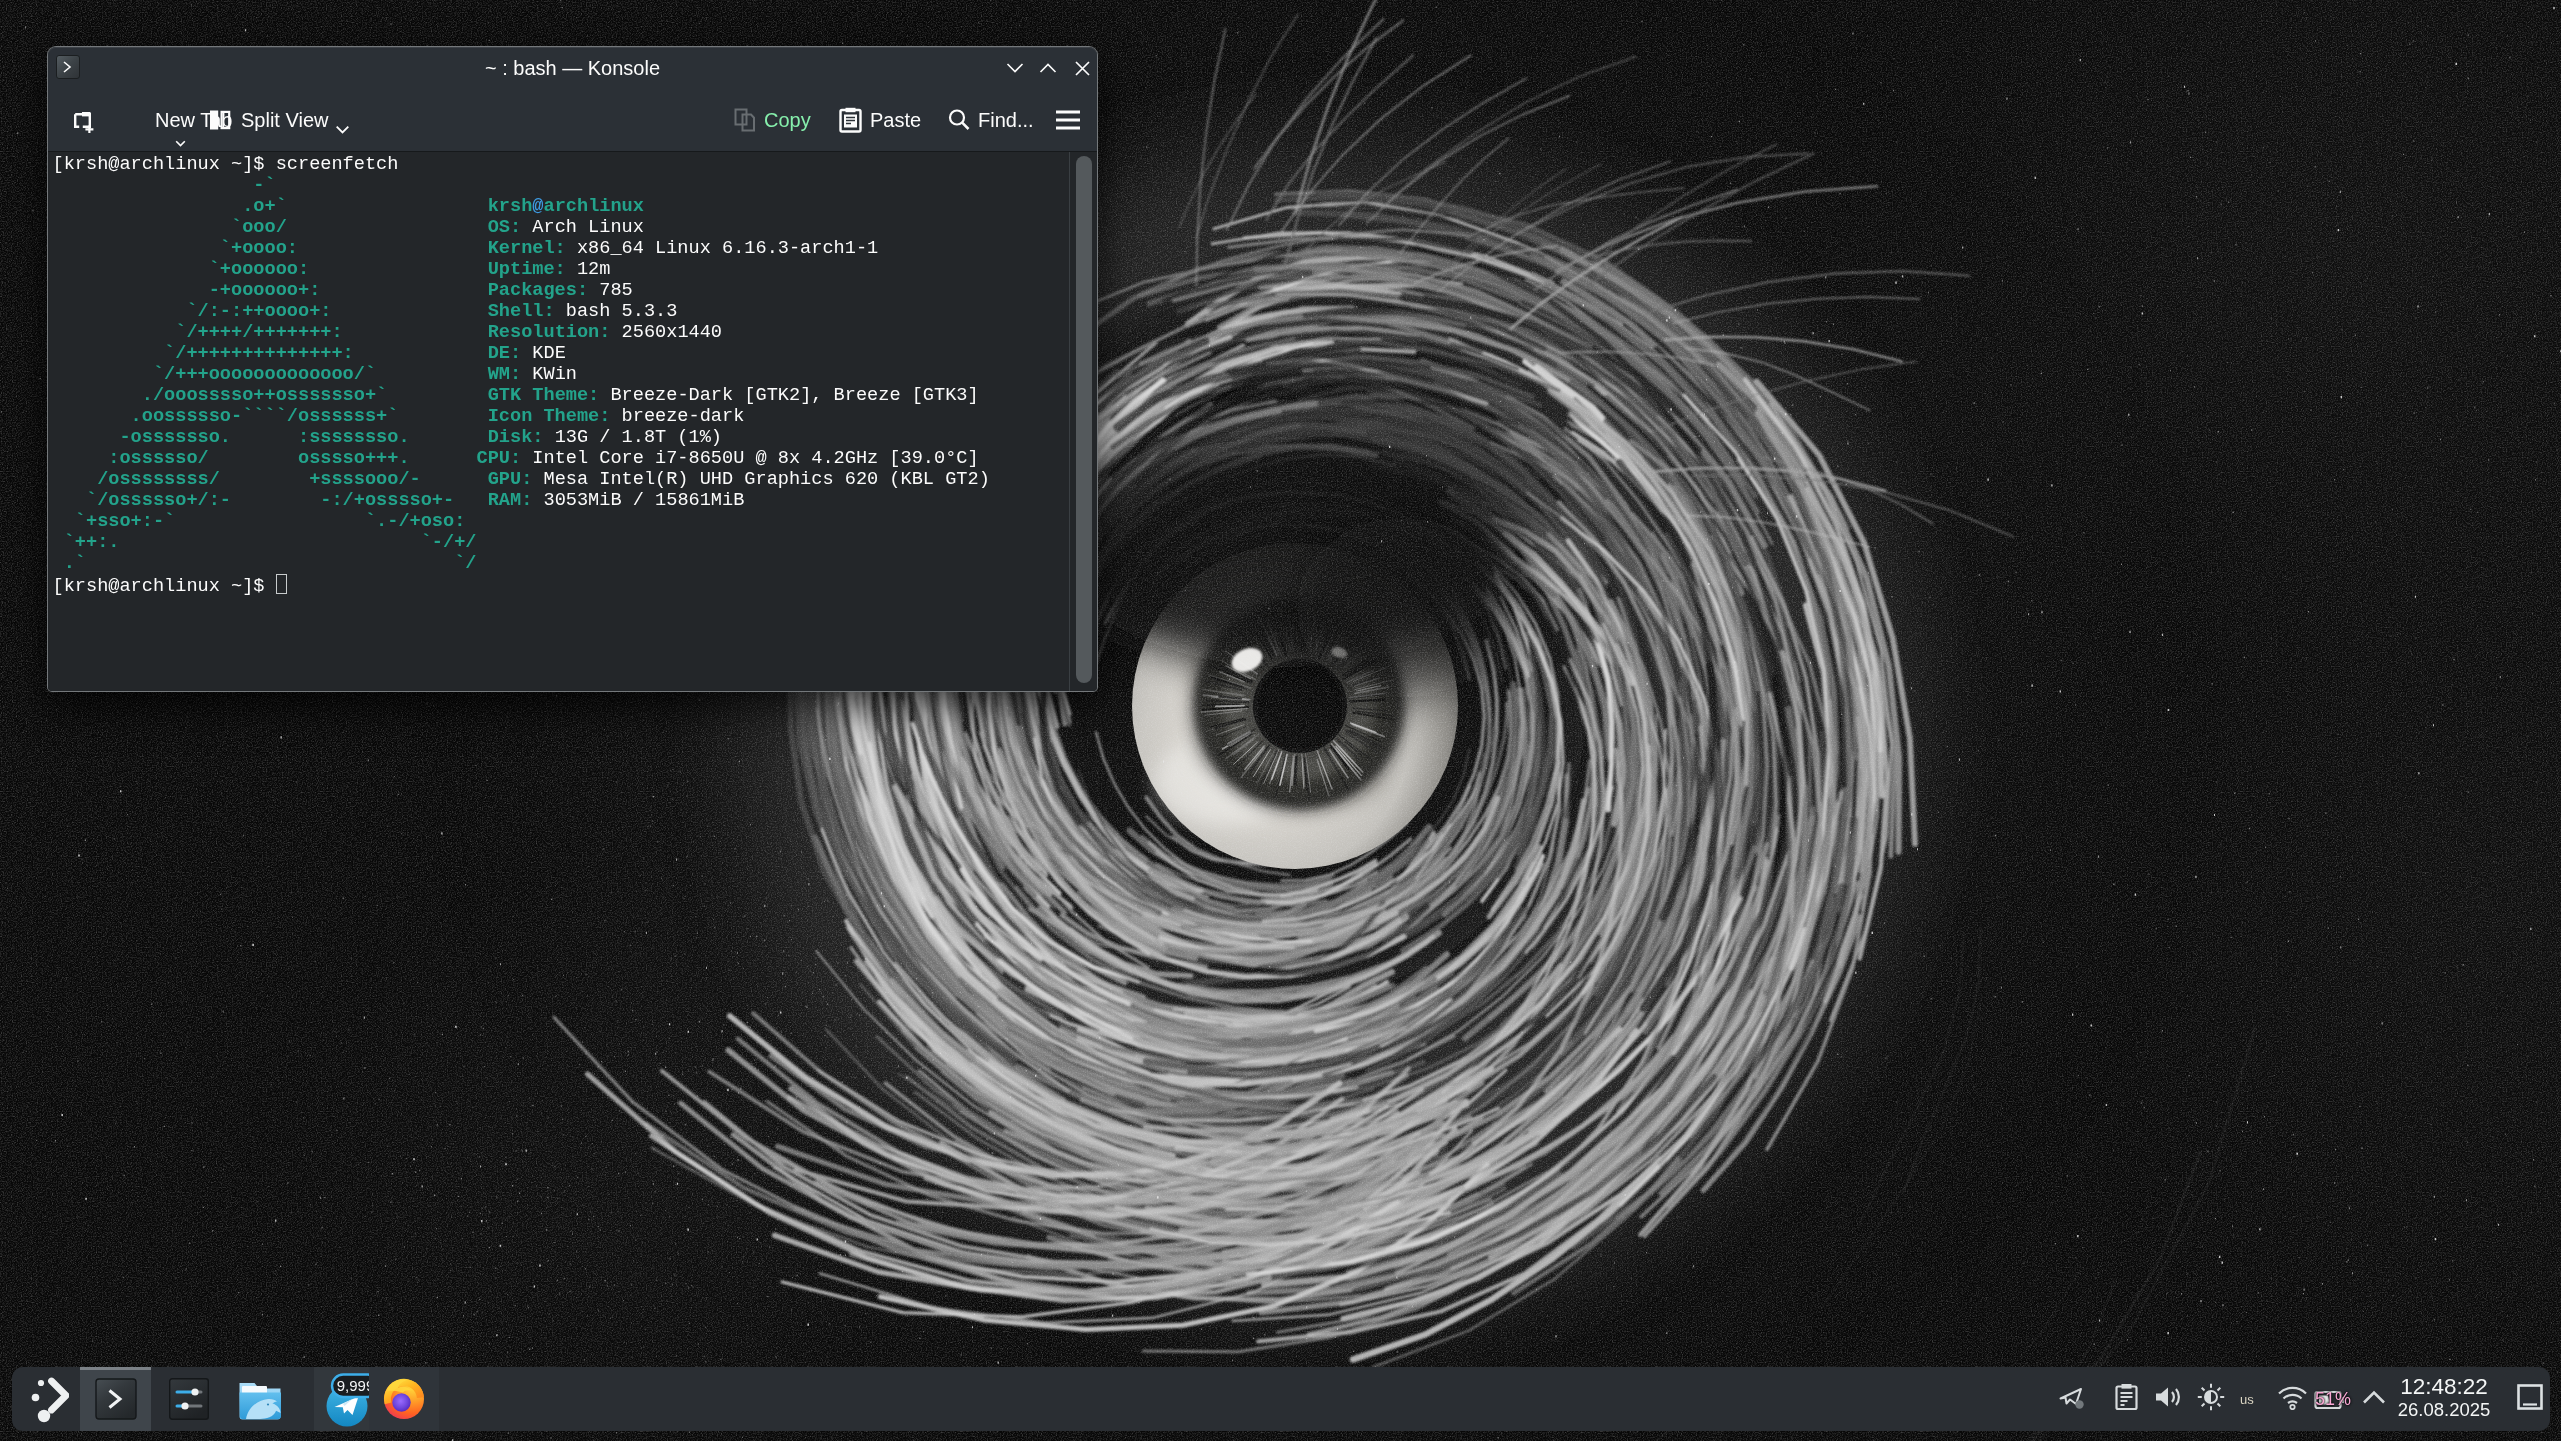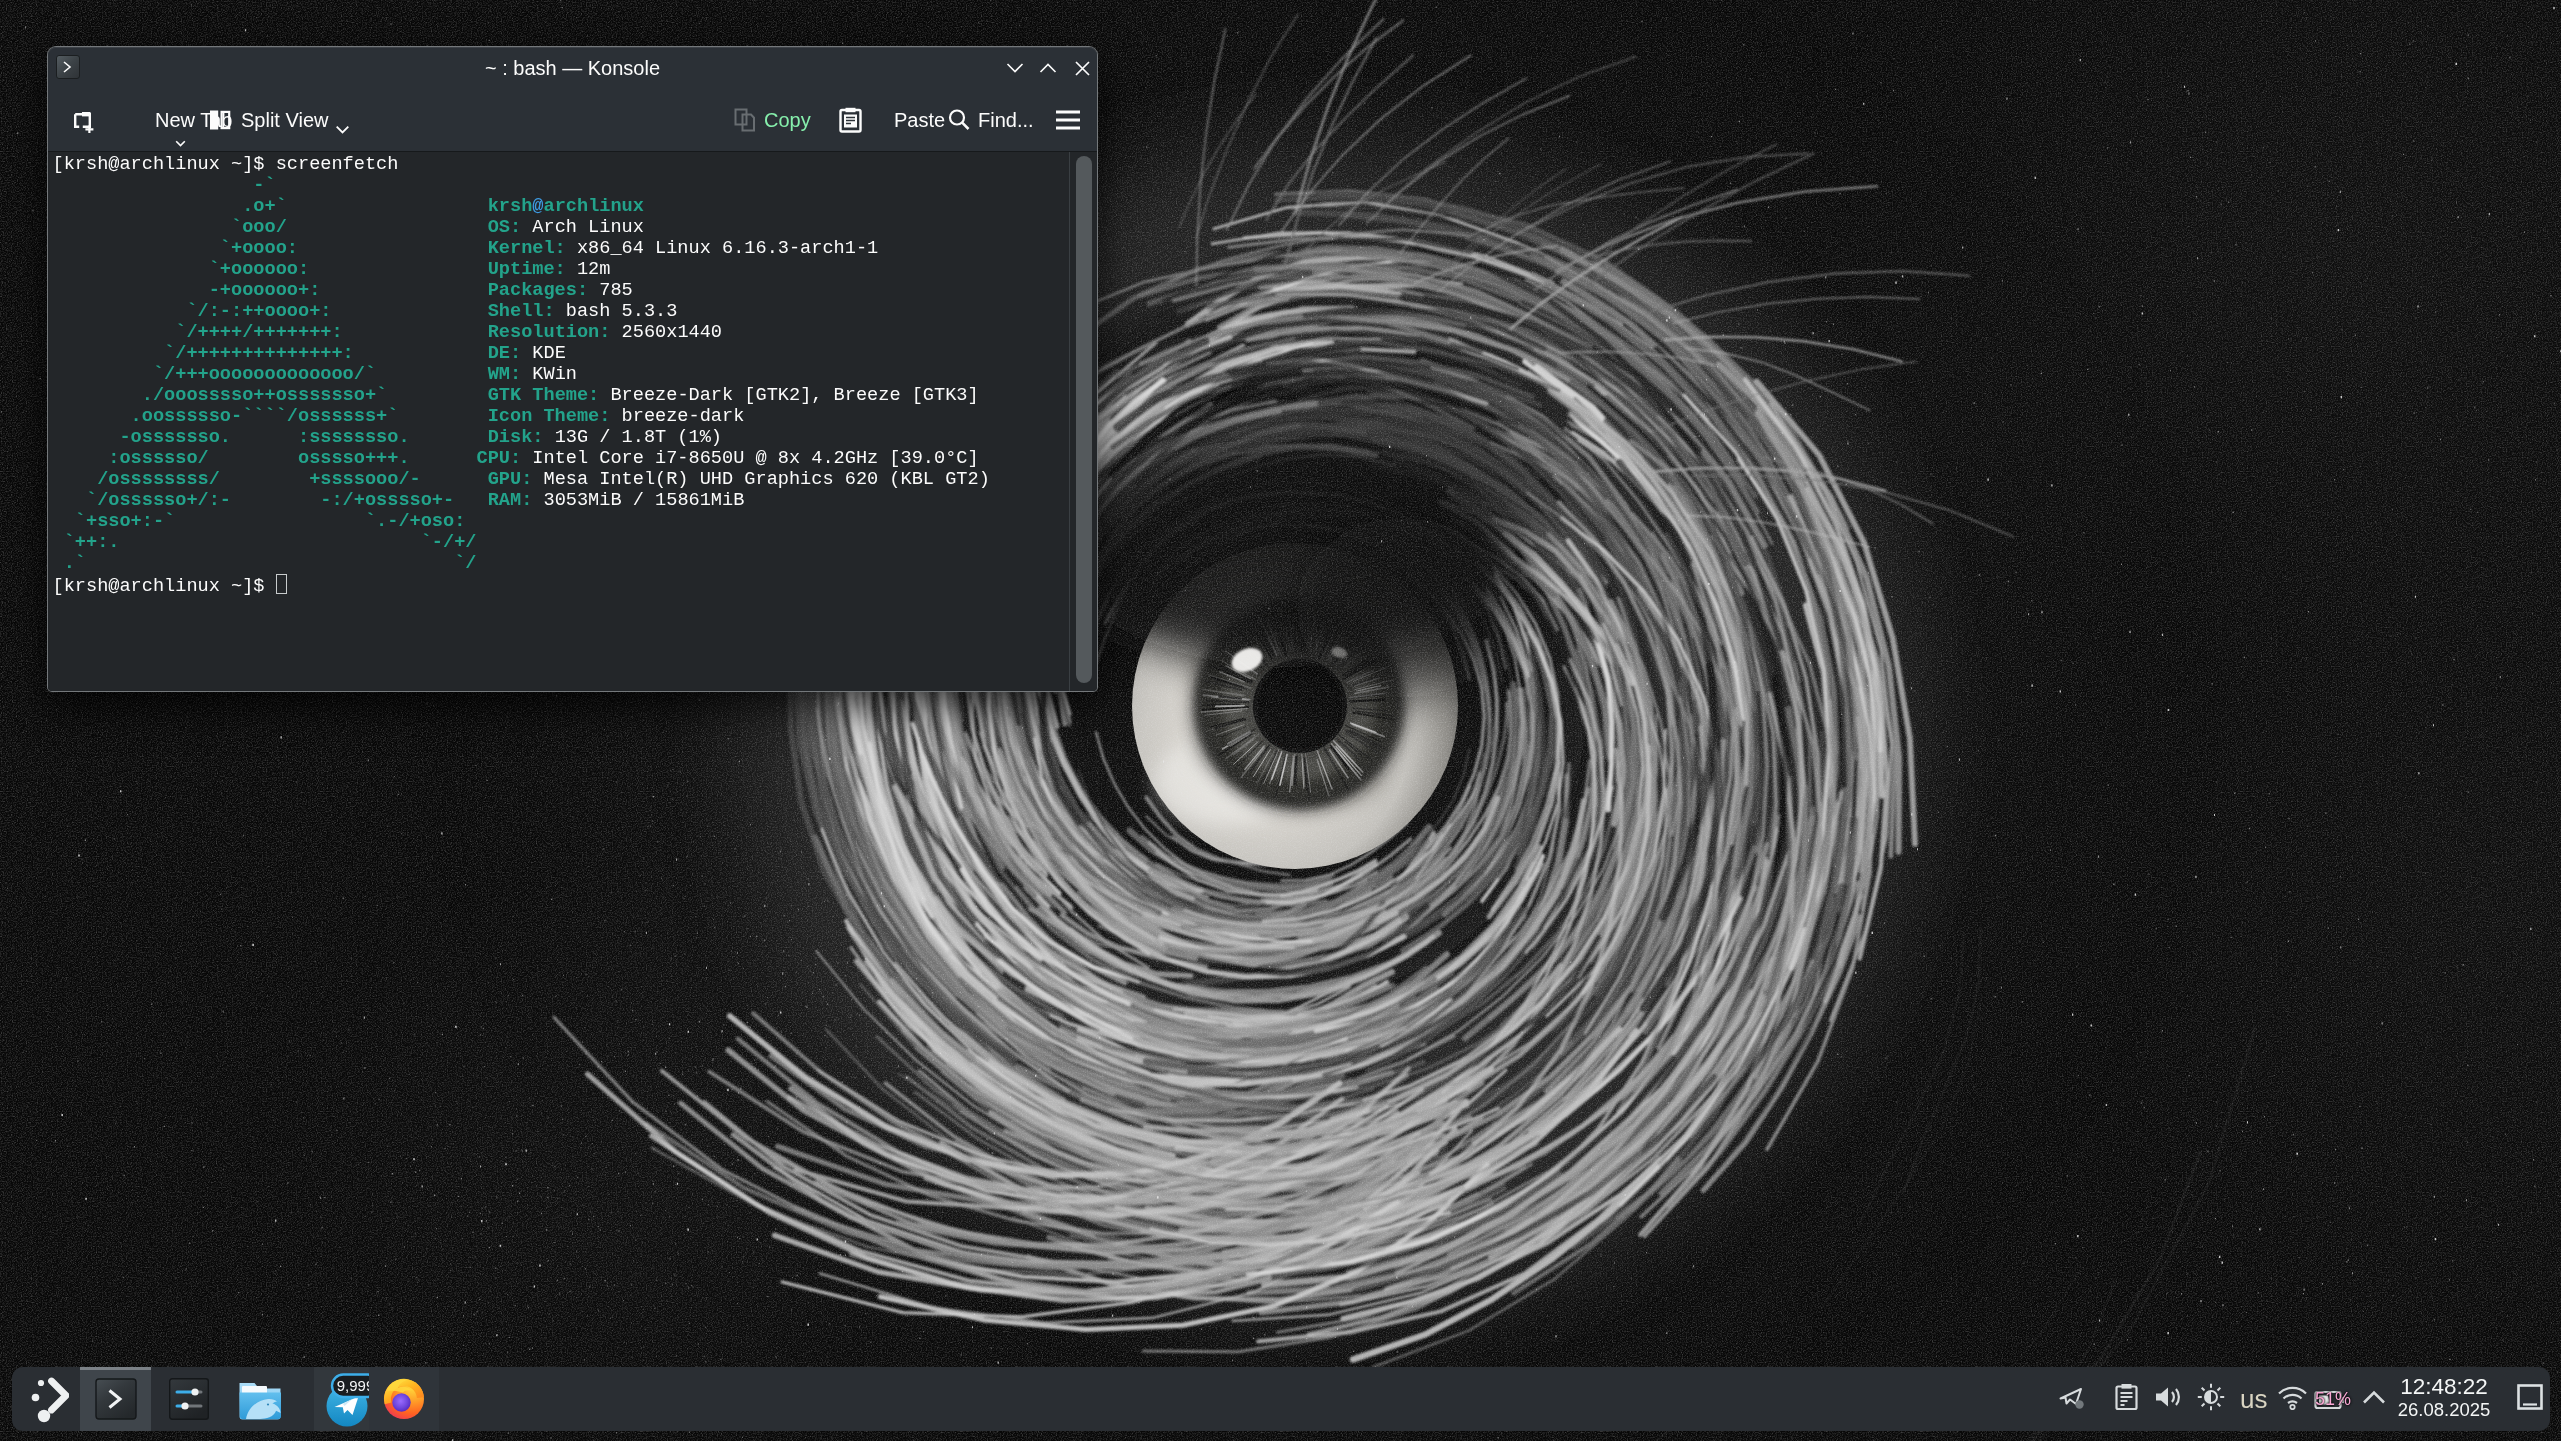--- a/index.html
+++ b/index.html
@@ -1468,21 +1468,21 @@
     <div style="position:absolute;left:287px;top:32px;"><svg width="15" height="10" viewBox="0 0 15 10">
           <path d="M1.7 1.7 7.5 7.5 13.3 1.7" fill="none" stroke="#fcfcfc" stroke-width="1.8"></path>
         </svg></div>
     <div class="titem" style="left:686px;color:#86efac;">
         <svg width="22" height="24" viewBox="0 0 22 24" fill="none" stroke="#686d71" stroke-width="2">
 <rect x="1.5" y="1.5" width="11" height="15"></rect>
 <path d="M8.5 6.5h8.5l3 3.2V22.5h-11.5z"></path>
 </svg>
         <span style="margin-left:8px;">Copy</span>
       </div>
-    <div class="titem" style="left:791px;gap:24px;">
+    <div class="titem" style="left:791px;">
         <svg width="23" height="26" viewBox="0 0 23 26">
 <rect x="1.5" y="3" width="20" height="21.5" rx="1.5" fill="none" stroke="#fcfcfc" stroke-width="2.4"></rect>
 <rect x="6.5" y="0.8" width="10" height="4.4" fill="#fcfcfc"></rect>
 <rect x="5" y="7.5" width="13" height="13" fill="#fcfcfc"></rect>
 <path d="M7 10.5h9M7 13.5h9M7 16.5h5" stroke="#2b3036" stroke-width="1.6"></path>
 </svg>
         <span style="margin-left:8px;">Paste</span>
       </div>
     <div class="titem" style="left:899px;">
         <svg width="24" height="24" viewBox="0 0 24 24" fill="none" stroke="#fcfcfc">
@@ -1633,21 +1633,21 @@
 <path d="M18 8a7.5 7.5 0 0 1 0 10" fill="none" stroke="#d7dbdd" stroke-width="2.2"></path>
 <path d="M22 5a12.5 12.5 0 0 1 0 16" fill="none" stroke="#d7dbdd" stroke-width="2.2"></path>
 </svg></div>
   <div class="ticon" style="left:2185px;"><svg width="28" height="28" viewBox="0 0 28 28">
 <circle cx="14" cy="14" r="6" fill="none" stroke="#d7dbdd" stroke-width="2"></circle>
 <path d="M14 8a6 6 0 0 0 0 12z" fill="#d7dbdd"></path>
 <g stroke="#d7dbdd" stroke-width="2">
 <path d="M14 0.8v4M14 23.2v4M0.8 14h4M23.2 14h4M4.7 4.7l2.8 2.8M20.5 20.5l2.8 2.8M4.7 23.3l2.8-2.8M20.5 7.5l2.8-2.8"></path>
 </g>
       </svg></div>
-  <div class="ticon" style="left:2228px;color:#d9d4c2;font-size:26px;"><span>us</span></div>
+  <div class="ticon" style="left:2228px;color:#d9d4c2;font-size:13px;"><span>us</span></div>
   <div class="ticon" style="left:2264px;"><svg width="33" height="26" viewBox="0 0 33 26">
 <path d="M3 9.5a19 19 0 0 1 27 0" fill="none" stroke="#d7dbdd" stroke-width="2.2"></path>
 <path d="M7.5 14.5a13 13 0 0 1 18 0" fill="none" stroke="#d7dbdd" stroke-width="2.2"></path>
 <path d="M12 19a7.5 7.5 0 0 1 9 0" fill="none" stroke="#d7dbdd" stroke-width="2.2"></path>
 <circle cx="16.5" cy="23" r="2.2" fill="none" stroke="#d7dbdd" stroke-width="1.8"></circle>
 </svg></div>
   <div class="ticon" style="left:2302px;top:21px;transform:none;"><svg width="31" height="24" viewBox="0 0 31 24">
 <rect x="1.5" y="4" width="25" height="16" rx="2" fill="none" stroke="#d7dbdd" stroke-width="2.2"></rect>
 <path d="M28 9v6h2v-6z" fill="#d7dbdd"></path>
 <path d="M5 7.5h9l2 9H5z" fill="#eef1f2"></path>

